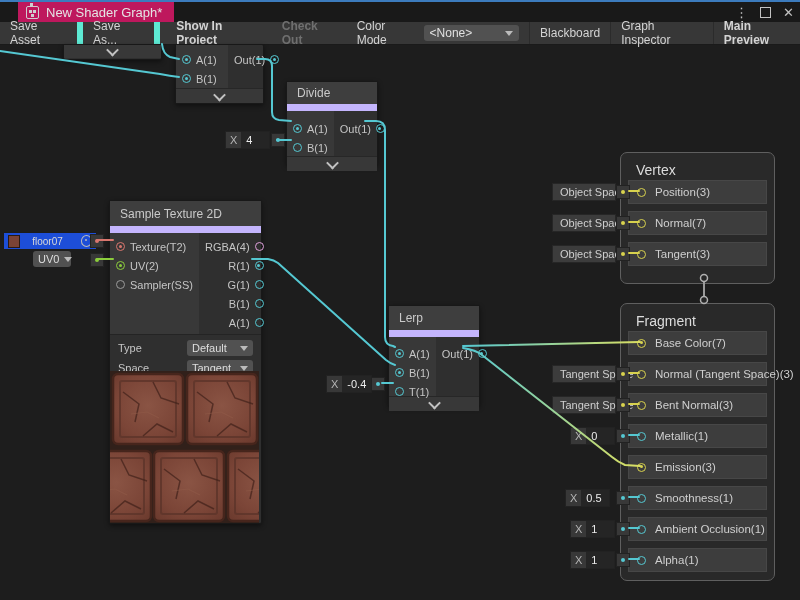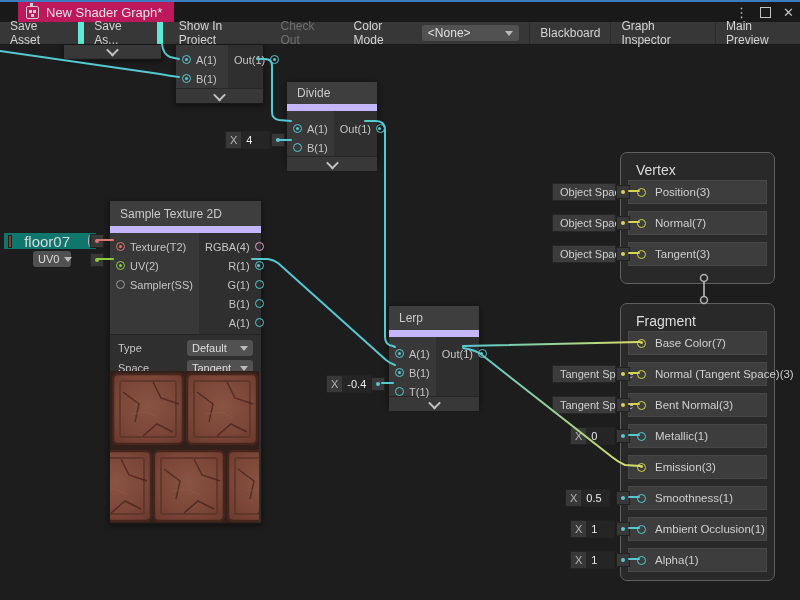--- a/index.html
+++ b/index.html
@@ -14,21 +14,21 @@
   .tabicon{width:11px;height:11px;border:1.5px solid #cfcfcf;border-radius:2px;position:relative;flex:0 0 auto;}
   .tabicon::before{content:"";position:absolute;left:3px;top:-4px;width:3px;height:3px;background:#cfcfcf;}
   .tabicon::after{content:"";position:absolute;left:2px;top:3px;width:3px;height:3px;background:#cfcfcf;
                   box-shadow:4px 0 0 #cfcfcf, 2px 4px 0 #cfcfcf;}
   .winctl{position:absolute;right:6px;top:0;height:20px;display:flex;align-items:center;gap:12px;color:#c2c2c2;font-size:13px;}
   .winctl .maxbox{width:9px;height:9px;border:1.5px solid #c2c2c2;display:inline-block;}
   
   .toolbar{position:absolute;left:0;top:22px;width:800px;height:22px;background:#373737;
            border-bottom:1px solid #1a1a1a;display:flex;align-items:center;font-size:12px;color:#d4d4d4;}
   .tbtn{height:22px;display:flex;align-items:center;padding:0 10px;border-right:6px solid #5eead4;cursor:default;}
-  .tbtn.noborder{border-right:none;}
+  .tbtn.noborder{border-right:none;font-weight:bold;}
   .tbtn.disabled{color:#6f6f6f;}
   .tb-gap{flex:1;}
   .tb-label{padding:0 8px;}
   .tb-dd{width:88px;height:16px;background:#515151;border-radius:3px;margin-right:10px;
          display:flex;align-items:center;justify-content:space-between;padding:0 6px;color:#e0e0e0;}
   .arr{width:0;height:0;border-left:4px solid transparent;border-right:4px solid transparent;border-top:5px solid #bbb;}
   .tbtn.right{border-left:1px solid #2b2b2b;border-right:none;}
   
   .node{position:absolute;background:#2f2f2f;border:1px solid #181818;border-radius:2px;
         box-shadow:0 2px 5px rgba(0,0,0,.45);font-size:11px;color:#c5c5c5;}
@@ -52,22 +52,22 @@
   .valbox .vv{background:#252525;color:#ececec;align-self:stretch;display:flex;align-items:center;padding:0 5px;min-width:18px;}
   .dotbox{position:absolute;width:12px;height:12px;background:#383838;border:1px solid #222;
           display:flex;align-items:center;justify-content:center;}
   .dotbox .d{width:4px;height:4px;border-radius:50%;background:currentColor;}
   .srcbox{position:absolute;height:16px;background:#3c3c3c;border:1px solid #262626;display:flex;align-items:center;
           padding:0 7px;font-size:11px;color:#cfcfcf;white-space:nowrap;}
   
   .dd{height:16px;background:#515151;border-radius:3px;display:flex;align-items:center;
       justify-content:space-between;padding:0 5px;color:#dedede;font-size:11px;gap:5px;}
   
-  .texfield{position:absolute;height:16px;background:#0f766e;border:1px solid #1c1c1c;display:flex;align-items:center;
-            gap:12px;padding:0 4px;font-size:15px;color:#d8d8d8;}
+  .texfield{position:absolute;height:16px;background:#1d4ed8;border:1px solid #1c1c1c;display:flex;align-items:center;
+            gap:12px;padding:0 4px;font-size:10px;color:#d8d8d8;}
   .thumb{width:11px;height:11px;background:#7a4336;border:1px solid #2a1a14;}
   .target{width:10px;height:10px;border:1.2px solid #bbb;border-radius:50%;position:relative;margin-left:6px;}
   .target::after{content:"";position:absolute;left:3px;top:3px;width:2px;height:2px;border-radius:50%;background:#bbb;}
   
   .block{position:absolute;background:#292929;border:1px solid #5f5f5f;border-radius:7px;}
   .btitle{margin:7px 0 0 15px;height:20px;font-size:14px;color:#dcdcdc;display:flex;align-items:center;}
   .brow{height:24px;margin:0 7px 7px;background:#3d3d3d;border:1px solid #474747;box-sizing:border-box;
         display:flex;align-items:center;gap:9px;padding:0 8px;font-size:11.5px;color:#cfcfcf;white-space:nowrap;}
   
   svg.wires{position:absolute;left:0;top:0;pointer-events:none;}

